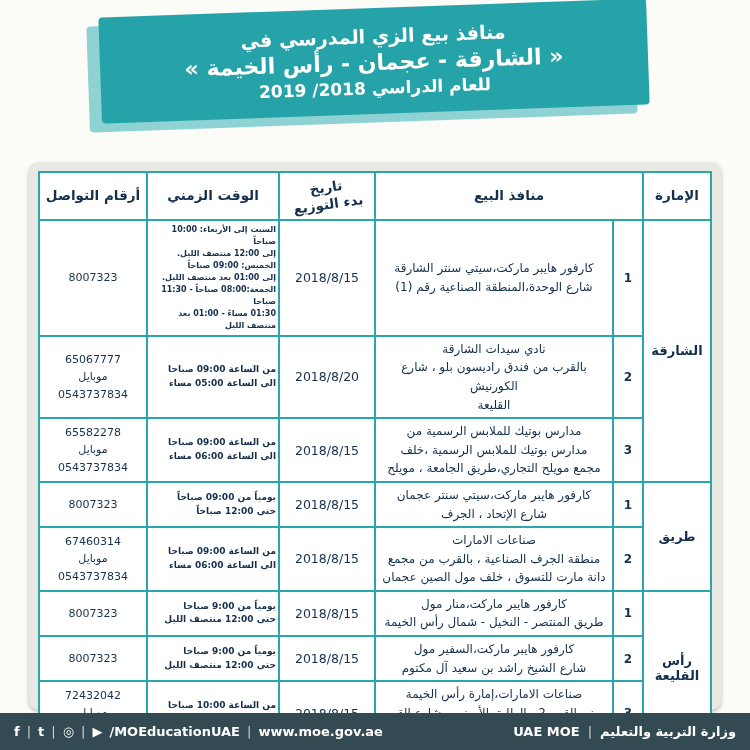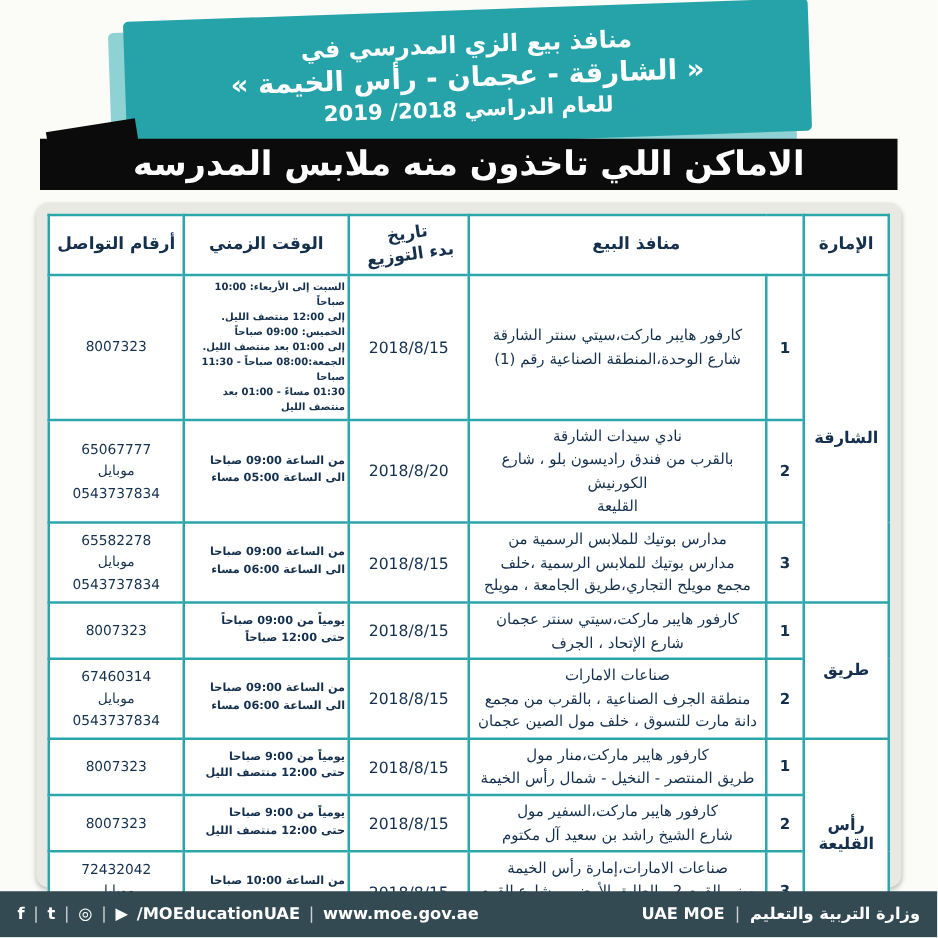--- a/index.html
+++ b/index.html
@@ -56,23 +56,20 @@
 
   <div class="banner-wrap">
     <div class="banner-shadow"></div>
     <div class="banner">
       <div class="b1">منافذ بيع الزي المدرسي في</div>
       <div class="b2">« الشارقة  -  عجمان  - رأس الخيمة »</div>
       <div class="b3">للعام الدراسي 2018/ 2019</div>
     </div>
   </div>
 
-  <div class="headline">
-    <span>الاماكن اللي تاخذون منه ملابس المدرسه</span>
-  </div>
 
   <div class="card">
     <table>
       <colgroup>
         <col class="c-emirate">
           <col class="c-num">
           <col class="c-outlet">
         <col class="c-date">
           <col class="c-time">
           <col class="c-contact">

